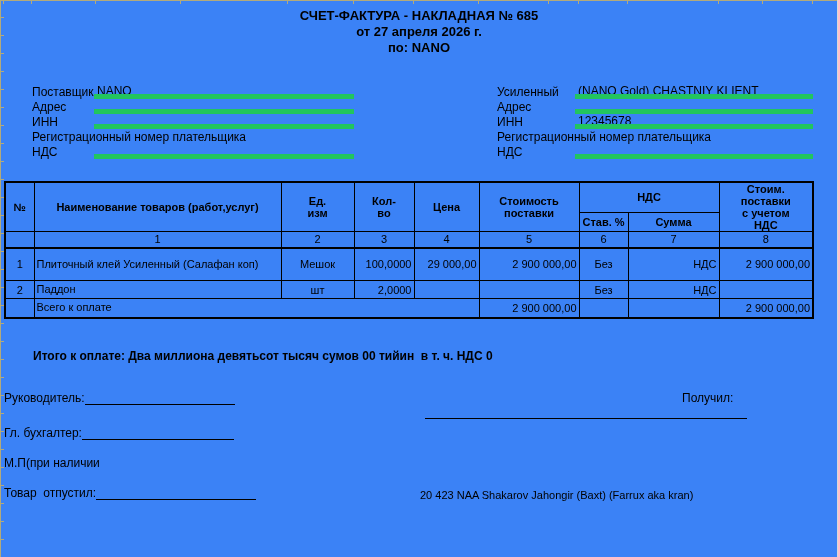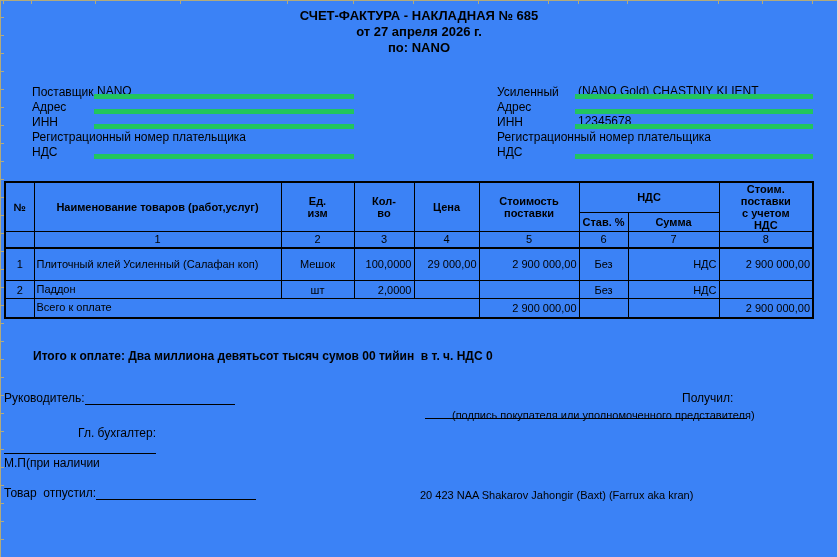--- a/index.html
+++ b/index.html
@@ -196,23 +196,22 @@
 
   <div class="sig" style="left:4px; top:391px;justify-content:space-between;">
     <span>Руководитель:</span>
     <span class="sig-line" style="width:150px;"></span>
   </div>
 
   <div class="sig" style="left:425px; top:391px;flex-direction:column;">
     <span style="width:65px;">Получил:</span>
     <span class="sig-line" style="width:322px;"></span>
   </div>
-  <div class="caption" style="left:452px; top:409px;">(подпись покупателя или уполномоченного представителя)</div>
-
-  <div class="sig" style="left:4px; top:426px;flex-direction:column;">
+
+  <div class="sig" style="left:4px; top:426px;">
     <span>Гл. бухгалтер:</span>
     <span class="sig-line" style="width:152px;"></span>
   </div>
 
   <div class="sig clip" style="left:4px; top:456px; width:113px;">
     <span>М.П(при наличии</span>
   </div>
 
   <div class="sig" style="left:4px; top:486px;">
     <span>Товар  отпустил:</span>

